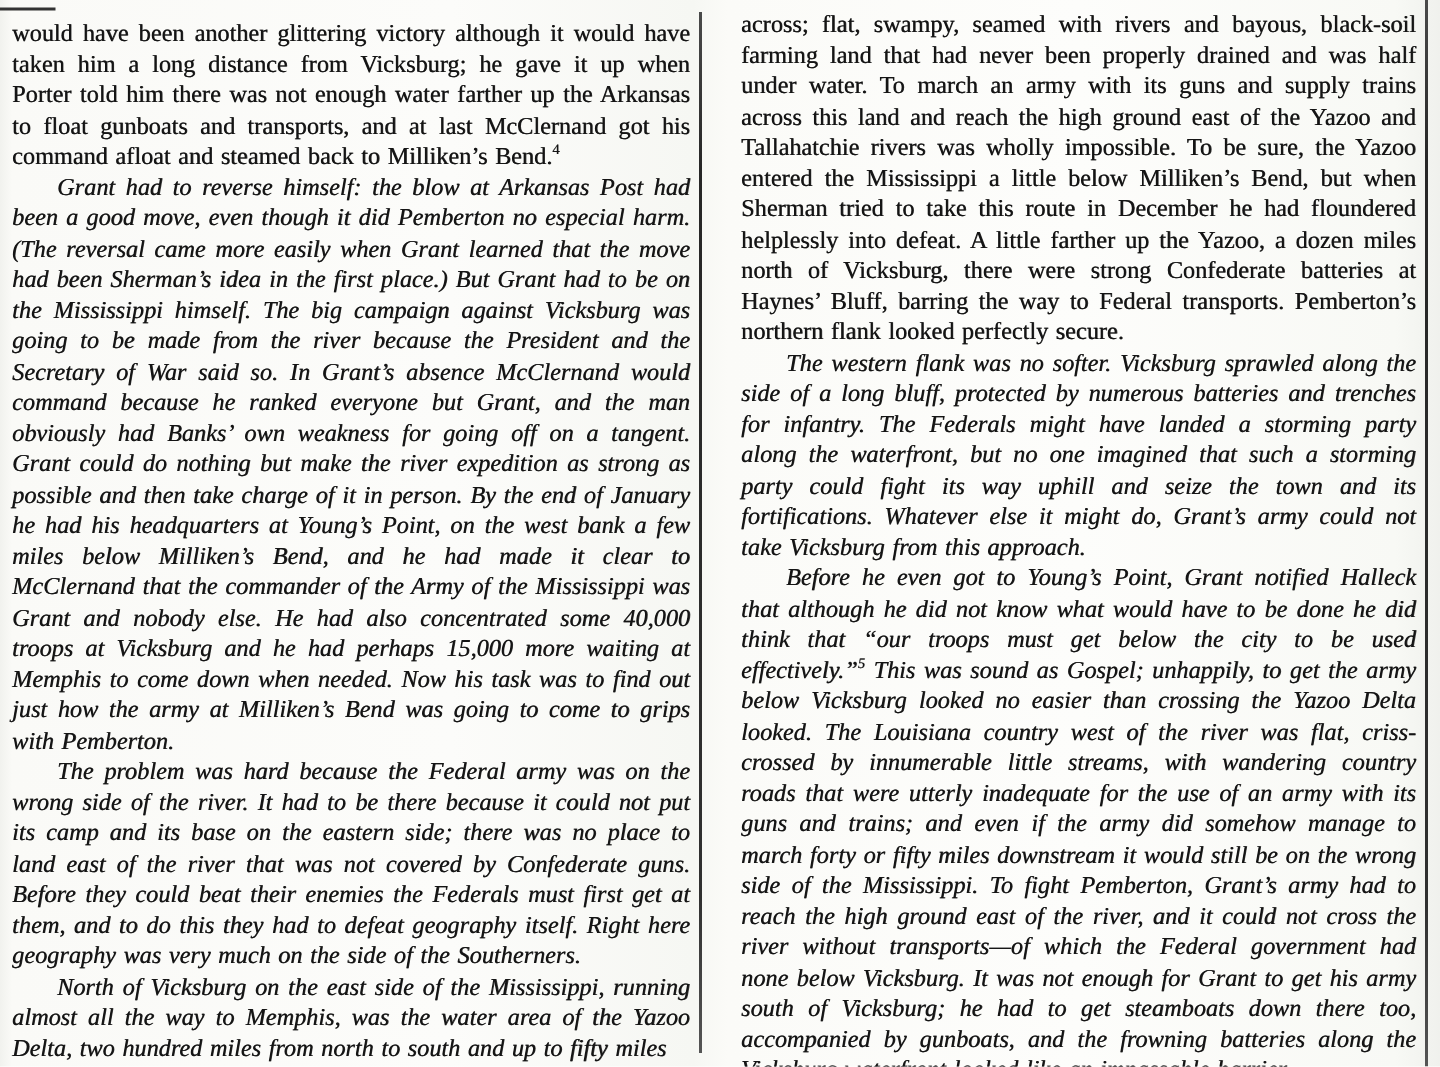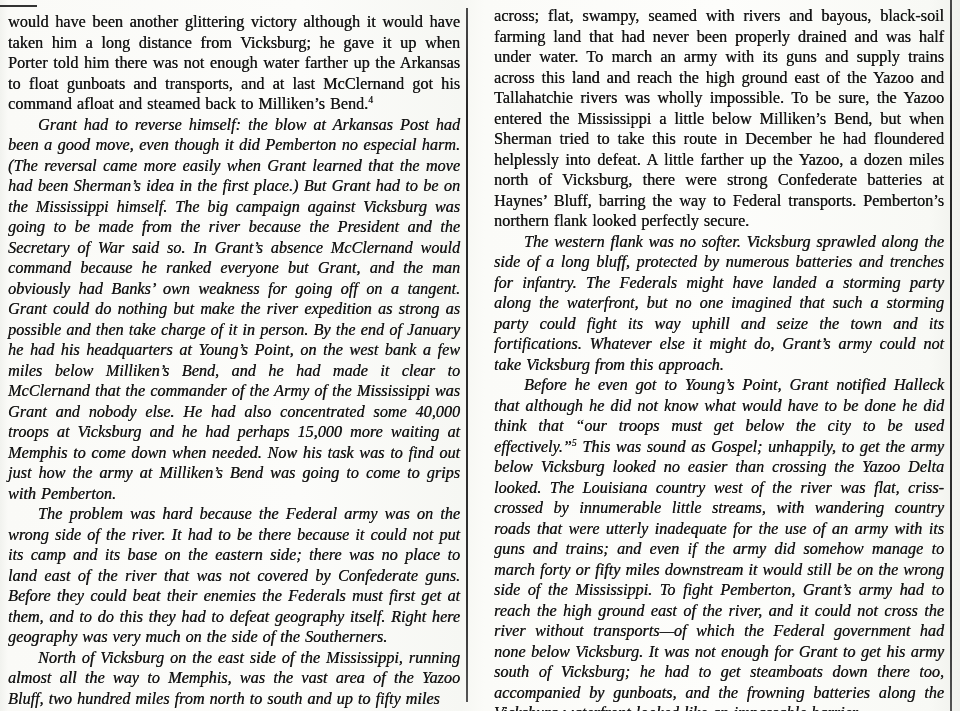--- a/index.html
+++ b/index.html
@@ -51,21 +51,21 @@
 </head>
 <body>
 
 <div class="page">
   <div class="artifact-top"></div>
 
   <section class="column left">
       <p class="para">would have been another glittering victory although it would have taken him a long distance from Vicksburg; he gave it up when Porter told him there was not enough water farther up the Arkansas to float gunboats and transports, and at last McClernand got his command afloat and steamed back to Milliken’s Bend.<sup class="fn">4</sup></p>
       <p class="para indent">Grant had to reverse himself: the blow at Arkansas Post had been a good move, even though it did Pemberton no especial harm. (The reversal came more easily when Grant learned that the move had been Sherman’s idea in the first place.) But Grant had to be on the Mississippi himself. The big campaign against Vicksburg was going to be made from the river because the President and the Secretary of War said so. In Grant’s absence McClernand would command because he ranked everyone but Grant, and the man obviously had Banks’ own weakness for going off on a tangent. Grant could do nothing but make the river expedition as strong as possible and then take charge of it in person. By the end of January he had his headquarters at Young’s Point, on the west bank a few miles below Milliken’s Bend, and he had made it clear to McClernand that the commander of the Army of the Mississippi was Grant and nobody else. He had also concentrated some 40,000 troops at Vicksburg and he had perhaps 15,000 more waiting at Memphis to come down when needed. Now his task was to find out just how the army at Milliken’s Bend was going to come to grips with Pemberton.</p>
       <p class="para indent">The problem was hard because the Federal army was on the wrong side of the river. It had to be there because it could not put its camp and its base on the eastern side; there was no place to land east of the river that was not covered by Confederate guns. Before they could beat their enemies the Federals must first get at them, and to do this they had to defeat geography itself. Right here geography was very much on the side of the Southerners.</p>
-      <p class="para indent">North of Vicksburg on the east side of the Mississippi, running almost all the way to Memphis, was the vast area of the Yazoo Bluff, two hundred miles from north to south and up to fifty miles</p>
+      <p class="para indent">North of Vicksburg on the east side of the Mississippi, running almost all the way to Memphis, was the water area of the Yazoo Delta, two hundred miles from north to south and up to fifty miles</p>
     </section>
 
   <div class="vline mid"></div>
 
   <section class="column right">
       <p class="para">across; flat, swampy, seamed with rivers and bayous, black-soil farming land that had never been properly drained and was half under water. To march an army with its guns and supply trains across this land and reach the high ground east of the Yazoo and Tallahatchie rivers was wholly impossible. To be sure, the Yazoo entered the Mississippi a little below Milliken’s Bend, but when Sherman tried to take this route in December he had floundered helplessly into defeat. A little farther up the Yazoo, a dozen miles north of Vicksburg, there were strong Confederate batteries at Haynes’ Bluff, barring the way to Federal transports. Pemberton’s northern flank looked perfectly secure.</p>
       <p class="para indent">The western flank was no softer. Vicksburg sprawled along the side of a long bluff, protected by numerous batteries and trenches for infantry. The Federals might have landed a storming party along the waterfront, but no one imagined that such a storming party could fight its way uphill and seize the town and its fortifications. Whatever else it might do, Grant’s army could not take Vicksburg from this approach.</p>
       <p class="para indent">Before he even got to Young’s Point, Grant notified Halleck that although he did not know what would have to be done he did think that “our troops must get below the city to be used effectively.”<sup class="fn">5</sup> This was sound as Gospel; unhappily, to get the army below Vicksburg looked no easier than crossing the Yazoo Delta looked. The Louisiana country west of the river was flat, criss-crossed by innumerable little streams, with wandering country roads that were utterly inadequate for the use of an army with its guns and trains; and even if the army did somehow manage to march forty or fifty miles downstream it would still be on the wrong side of the Mississippi. To fight Pemberton, Grant’s army had to reach the high ground east of the river, and it could not cross the river without transports—of which the Federal government had none below Vicksburg. It was not enough for Grant to get his army south of Vicksburg; he had to get steamboats down there too, accompanied by gunboats, and the frowning batteries along the Vicksburg waterfront looked like an impassable barrier.</p>
     </section>
 

